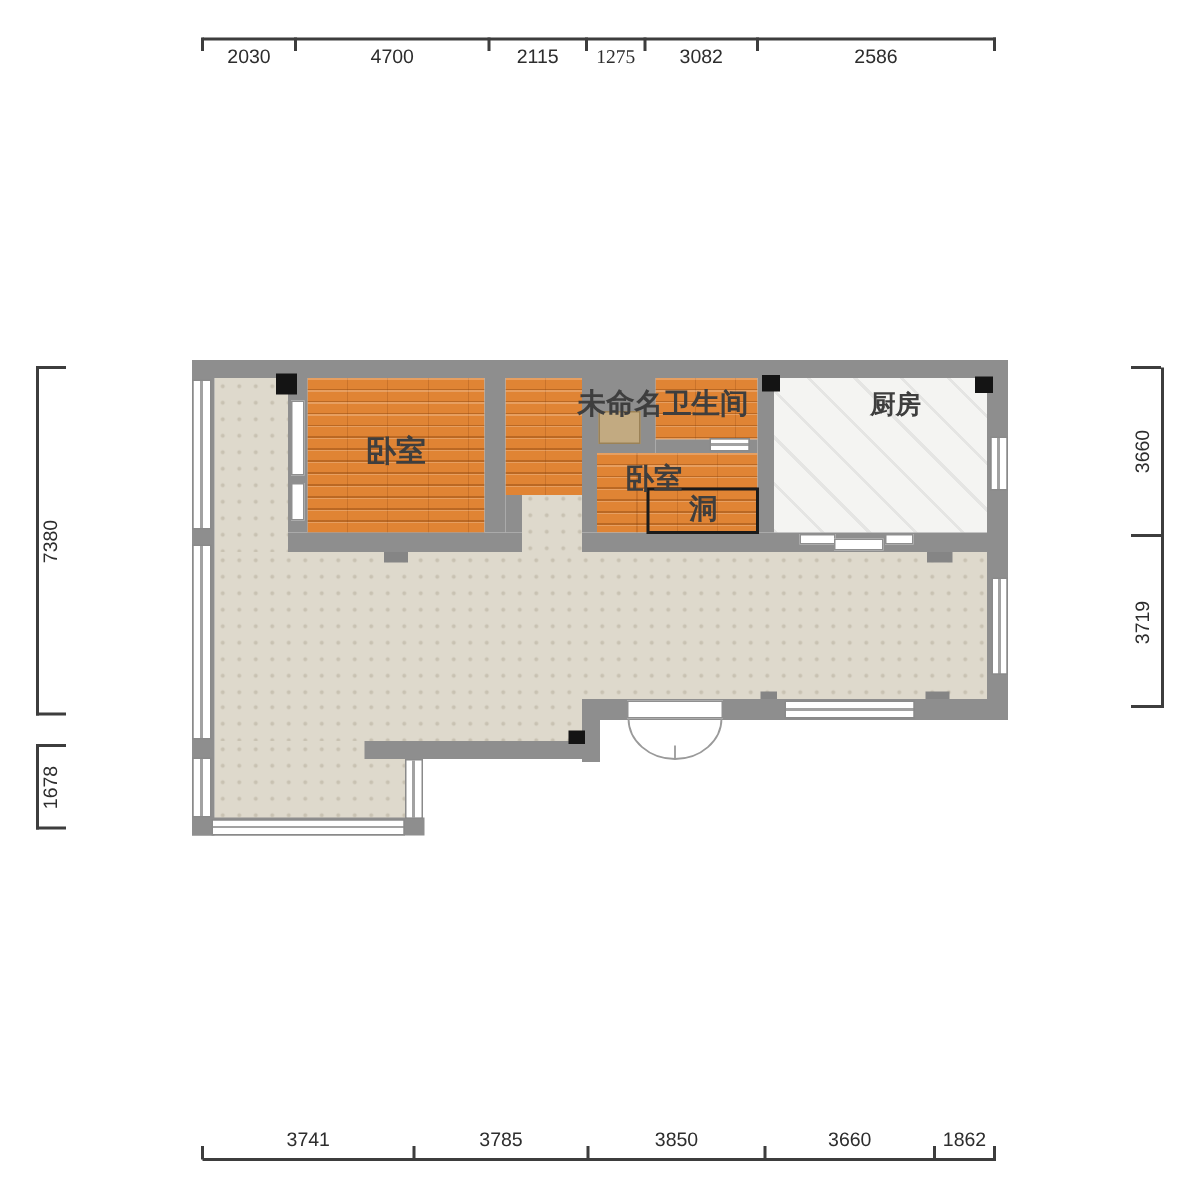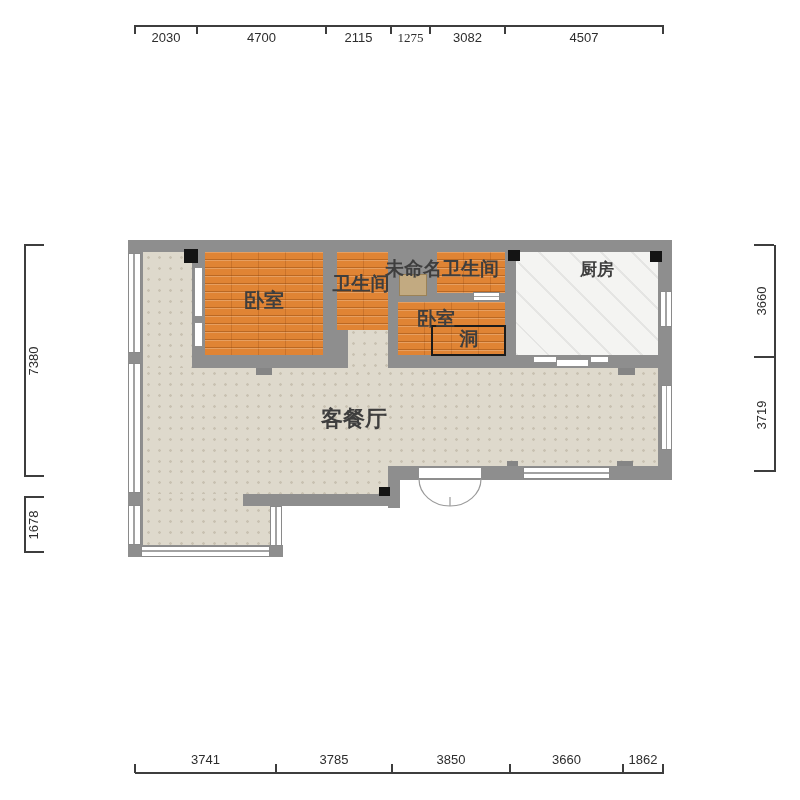--- a/index.html
+++ b/index.html
@@ -100,41 +100,39 @@
     <line x1="32" y1="18" x2="32" y2="27" stroke="#9a9a9a" stroke-width="1.2"></line>
   </svg>
 
   <div class="abs marker" style="left:184px;top:249px;width:14px;height:14px;z-index:16;"></div>
   <div class="abs marker" style="left:508px;top:250px;width:12px;height:11px;z-index:16;"></div>
   <div class="abs marker" style="left:650px;top:251px;width:12px;height:11px;z-index:16;"></div>
   <div class="abs marker" style="left:379px;top:487px;width:11px;height:9px;z-index:16;"></div>
   <div class="abs hole-rect" style="left:431px;top:325px;width:75px;height:31px;z-index:16;"></div>
 
   <div class="room-label" style="left:224px;top:287px;width:80px;font-size:20px;">卧室</div>
-  <div class="room-label" style="left:311px;top:271px;width:100px;font-size:19px;">卫生间</div>
   <div class="room-label" style="left:362px;top:256px;width:160px;font-size:19px;">未命名卫生间</div>
   <div class="room-label" style="left:557px;top:258px;width:80px;font-size:17px;">厨房</div>
   <div class="room-label" style="left:396px;top:306px;width:80px;font-size:19px;">卧室</div>
   <div class="room-label" style="left:449px;top:326px;width:40px;font-size:19px;">洞</div>
-  <div class="room-label" style="left:304px;top:404px;width:100px;font-size:22px;">客餐厅</div>
 
   <div class="abs dim-line" style="left:135px;top:25px;width:529px;height:2px;"></div>
   <div class="abs tick" style="left:134px;top:25px;width:2px;height:9px;"></div>
   <div class="abs tick" style="left:196px;top:25px;width:2px;height:9px;"></div>
   <div class="abs tick" style="left:325px;top:25px;width:2px;height:9px;"></div>
   <div class="abs tick" style="left:390px;top:25px;width:2px;height:9px;"></div>
   <div class="abs tick" style="left:429px;top:25px;width:2px;height:9px;"></div>
   <div class="abs tick" style="left:504px;top:25px;width:2px;height:9px;"></div>
   <div class="abs tick" style="left:662px;top:25px;width:2px;height:9px;"></div>
   <div class="dim" style="left:135px;top:30px;width:62px;">2030</div>
   <div class="dim" style="left:197px;top:30px;width:129px;">4700</div>
   <div class="dim" style="left:326px;top:30px;width:65px;">2115</div>
   <div class="dim" style="left:391px;top:30px;width:39px;font-family:Liberation Serif, serif;">1275</div>
   <div class="dim" style="left:430px;top:30px;width:75px;">3082</div>
-  <div class="dim" style="left:505px;top:30px;width:158px;">4507</div>
+  <div class="dim" style="left:505px;top:30px;width:158px;">2586</div>
 
   <div class="abs dim-line" style="left:135px;top:772px;width:529px;height:2px;"></div>
   <div class="abs tick" style="left:134px;top:764px;width:2px;height:9px;"></div>
   <div class="abs tick" style="left:275px;top:764px;width:2px;height:9px;"></div>
   <div class="abs tick" style="left:391px;top:764px;width:2px;height:9px;"></div>
   <div class="abs tick" style="left:509px;top:764px;width:2px;height:9px;"></div>
   <div class="abs tick" style="left:622px;top:764px;width:2px;height:9px;"></div>
   <div class="abs tick" style="left:662px;top:764px;width:2px;height:9px;"></div>
   <div class="dim" style="left:135px;top:752px;width:141px;">3741</div>
   <div class="dim" style="left:276px;top:752px;width:116px;">3785</div>

